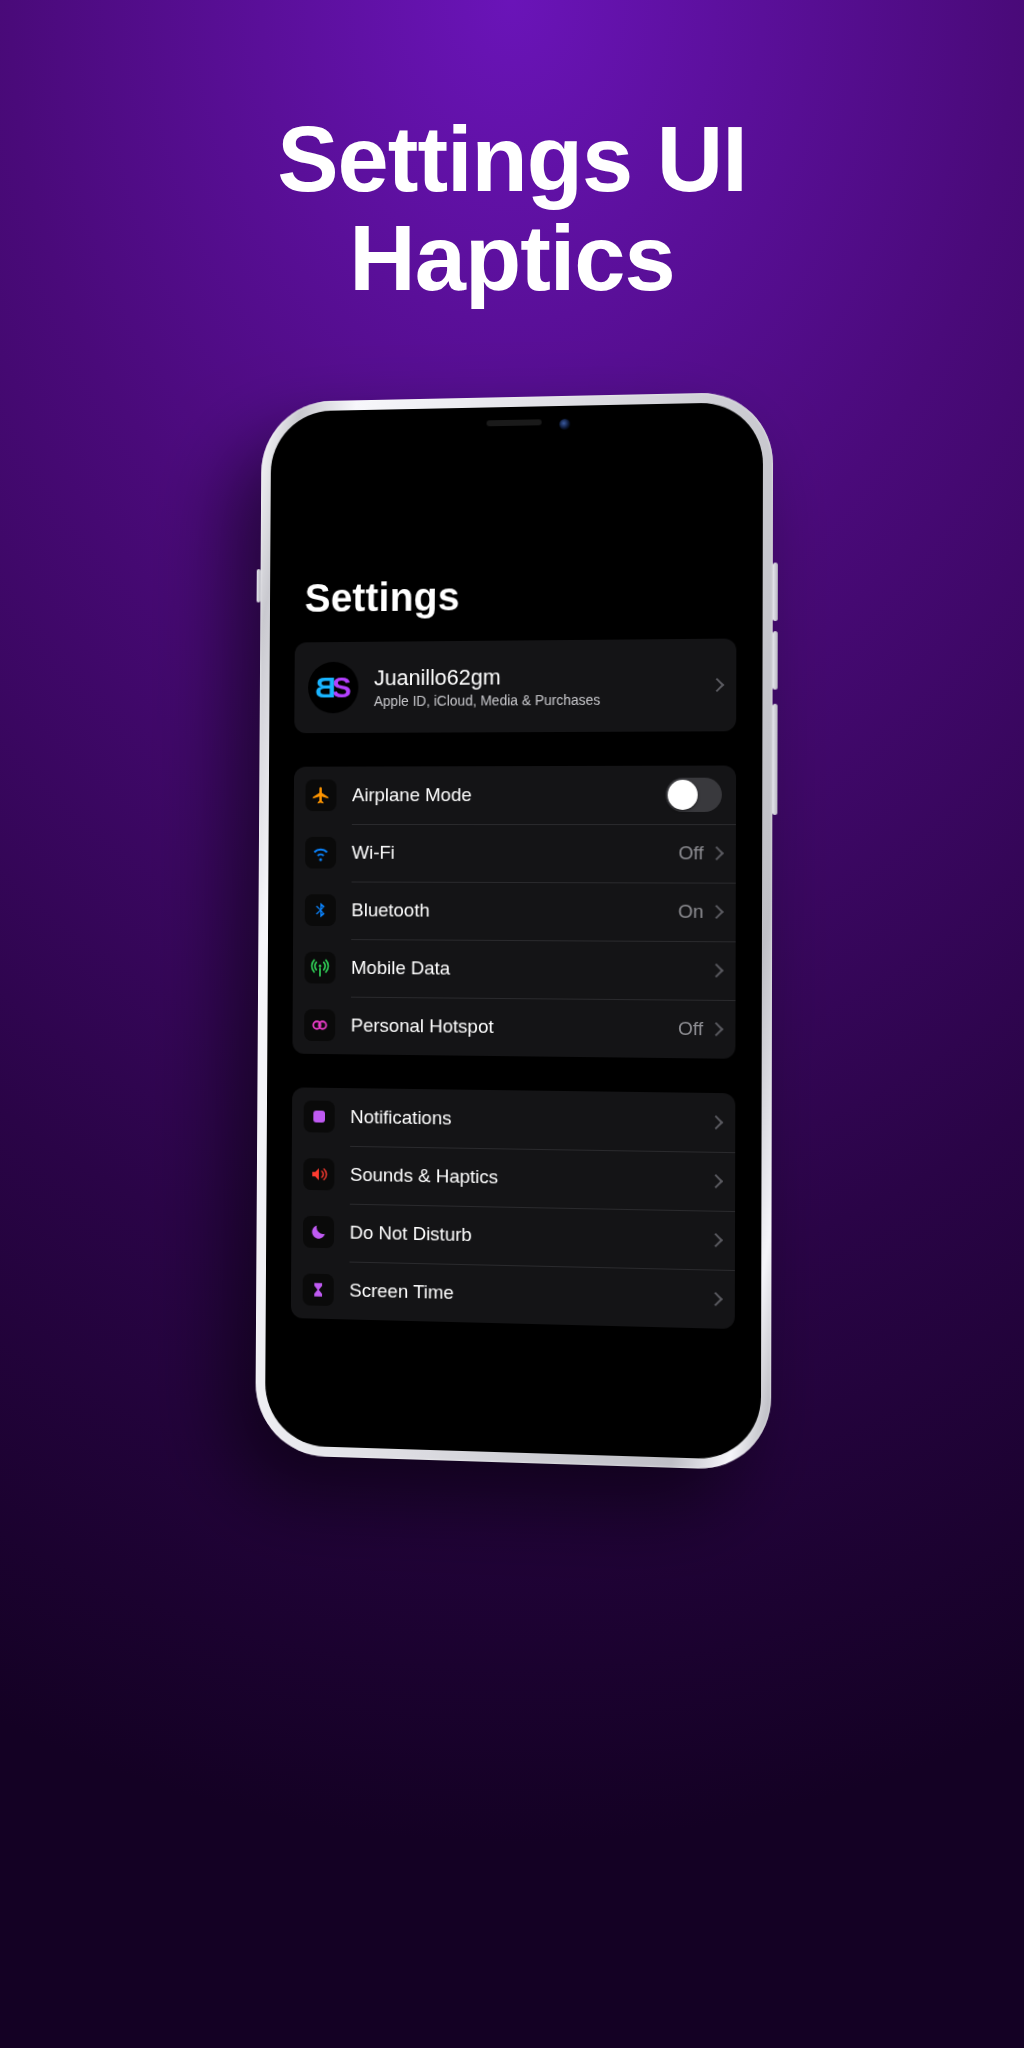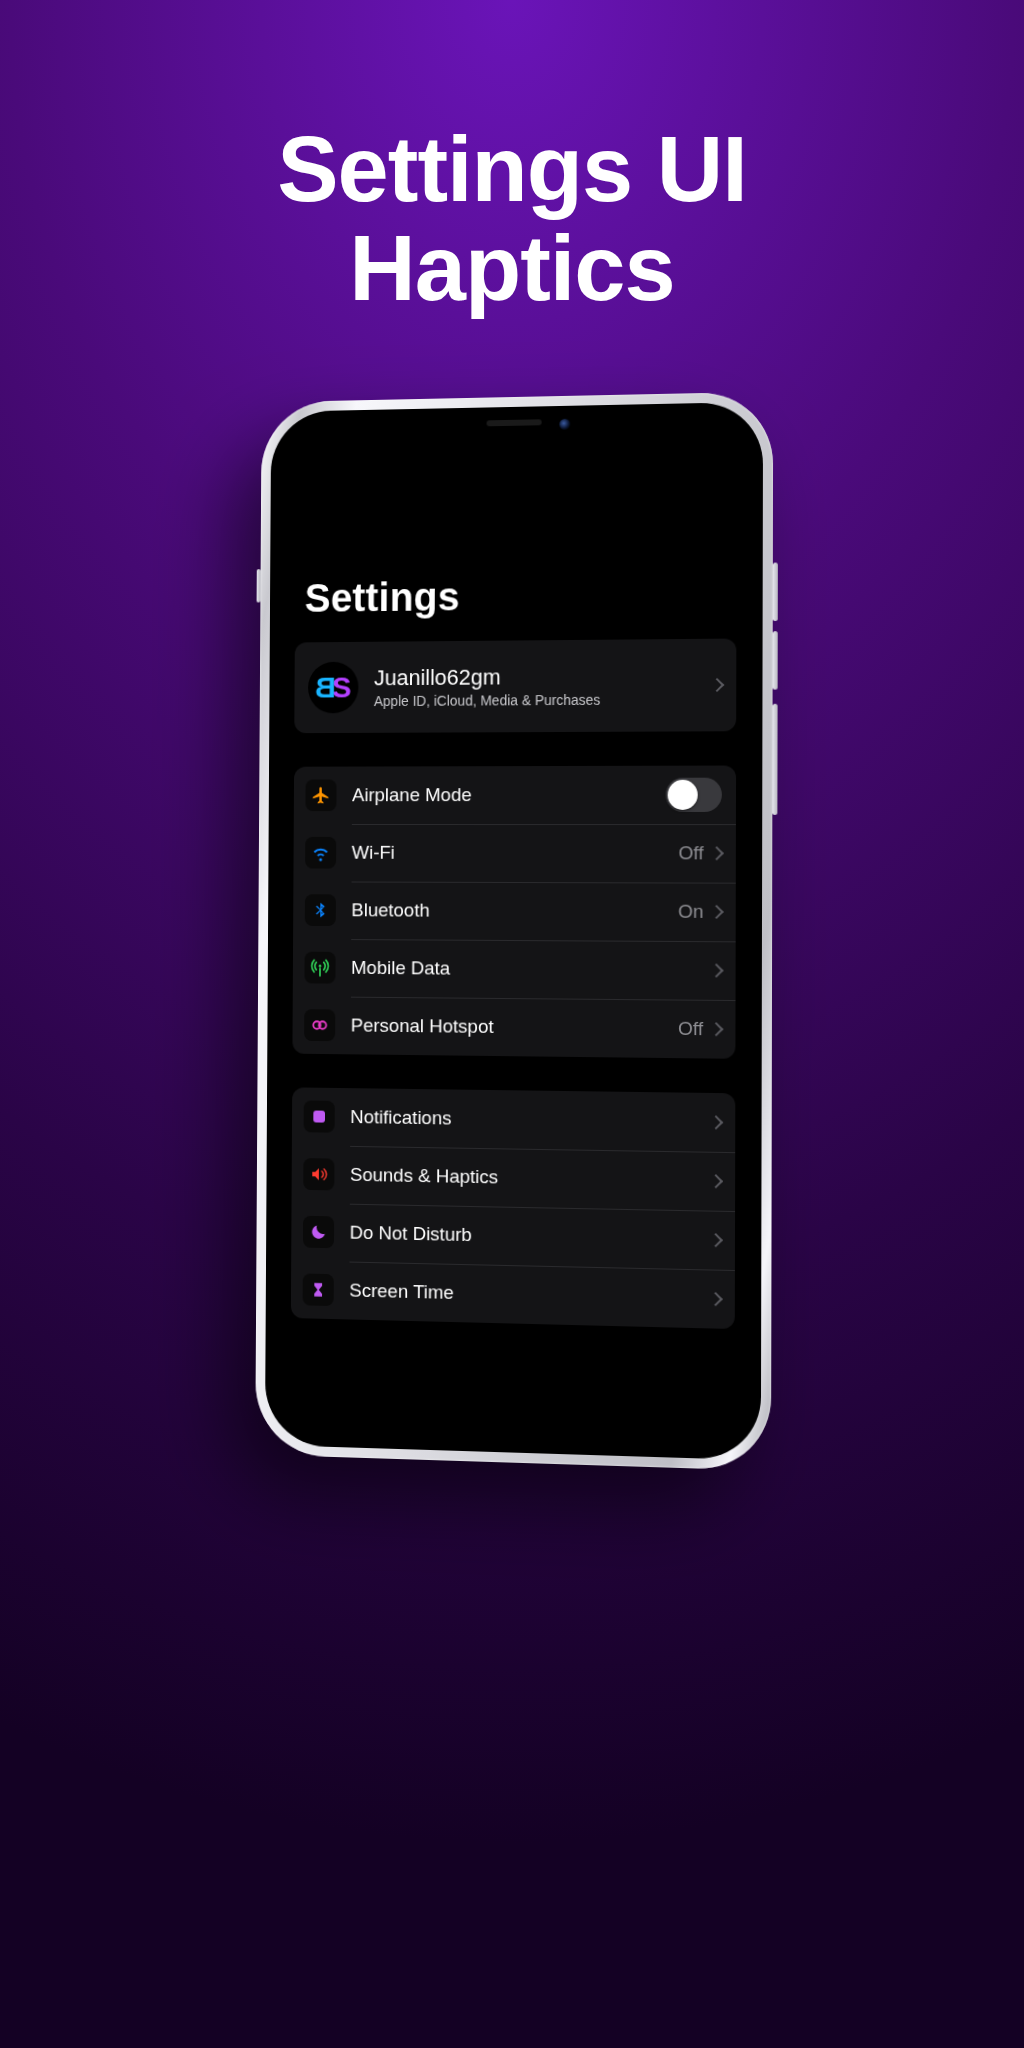--- a/index.html
+++ b/index.html
@@ -7,21 +7,21 @@
   body {
     font-family: -apple-system, "Helvetica Neue", Helvetica, Arial, sans-serif;
     background: radial-gradient(ellipse 140% 90% at 50% 0%, #6a14b8 0%, #4a0a7a 35%, #2a0447 70%, #140124 100%);
     overflow: hidden;
     position: relative;
   }
 
   
   .headline {
     position: absolute;
-    top: 120px;
+    top: 110px;
     left: 0; right: 0;
     text-align: center;
     color: #ffffff;
     font-weight: 700;
     font-size: 92px;
     line-height: 1.08;
     letter-spacing: -1px;
   }
 
   

